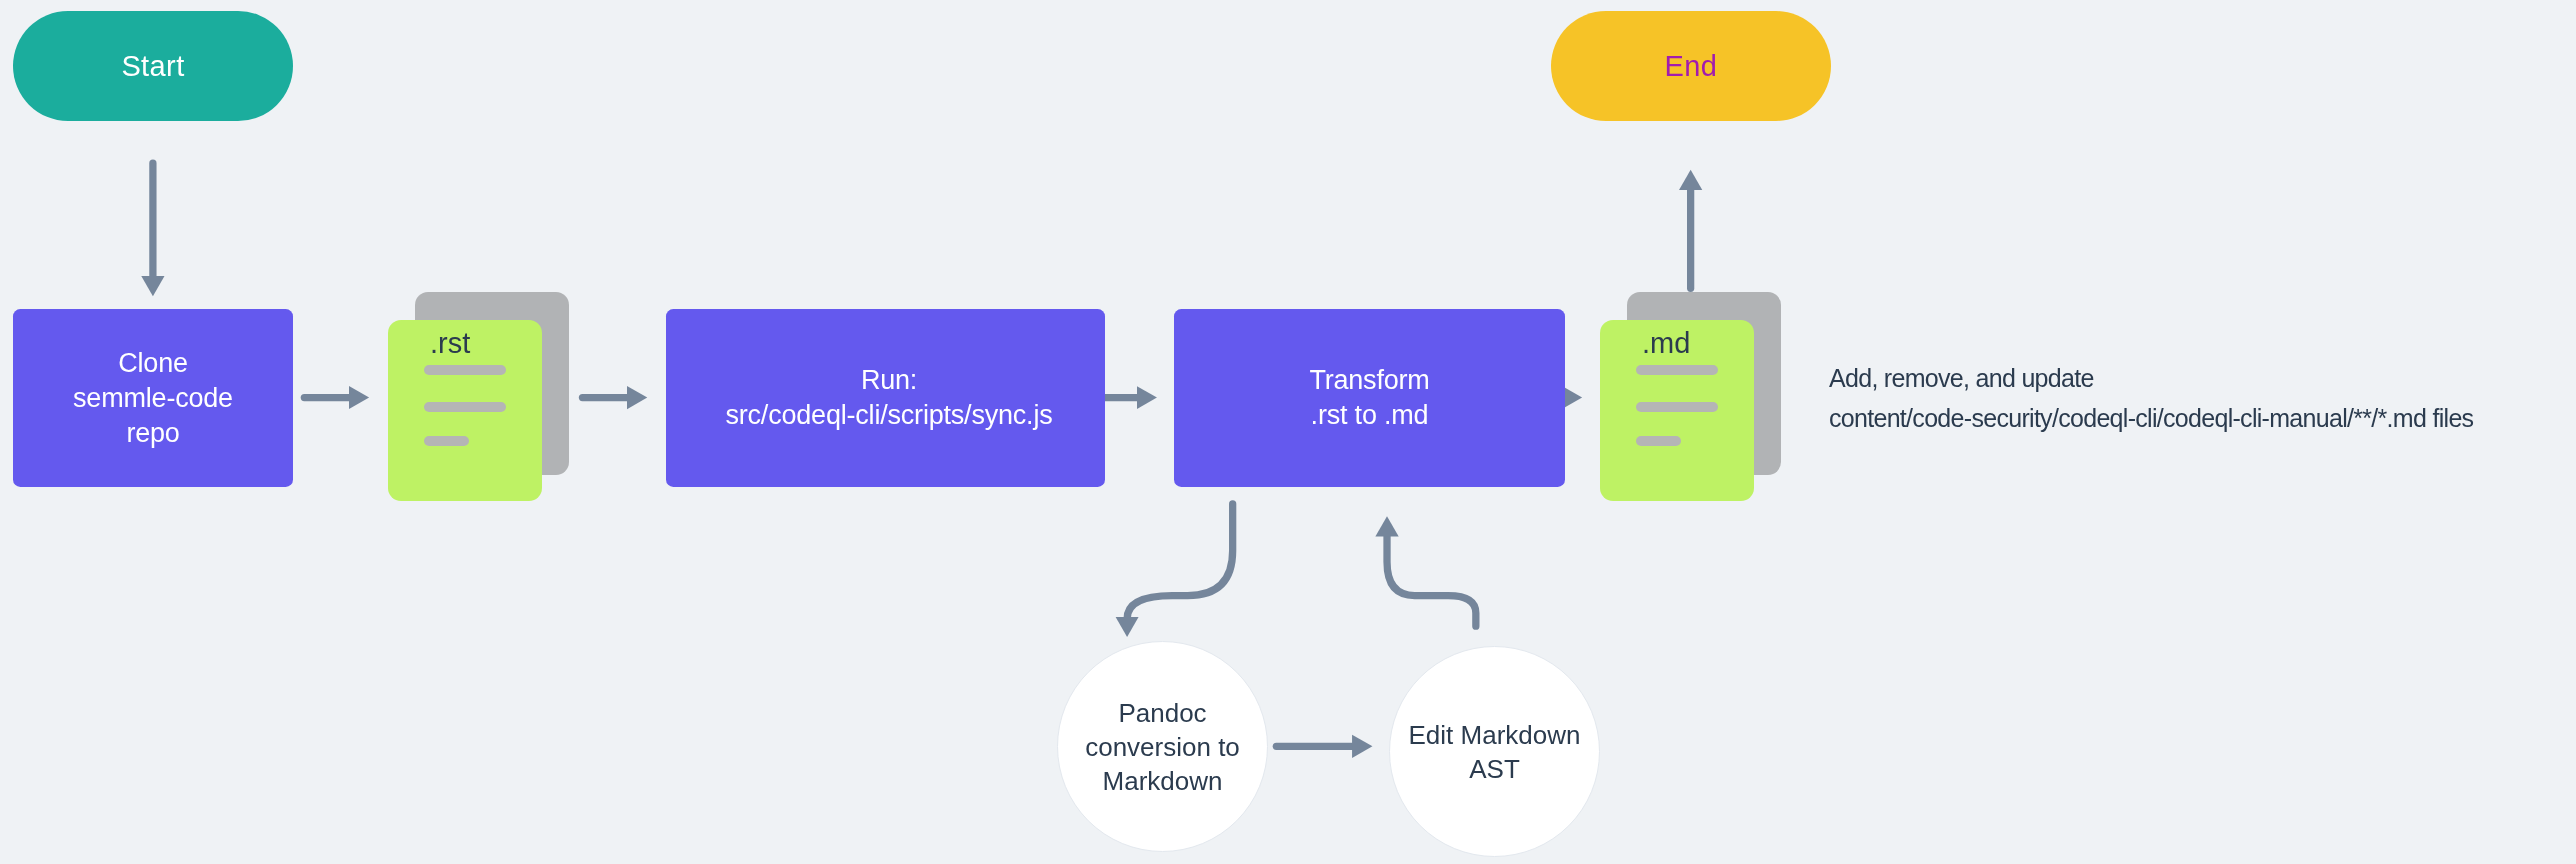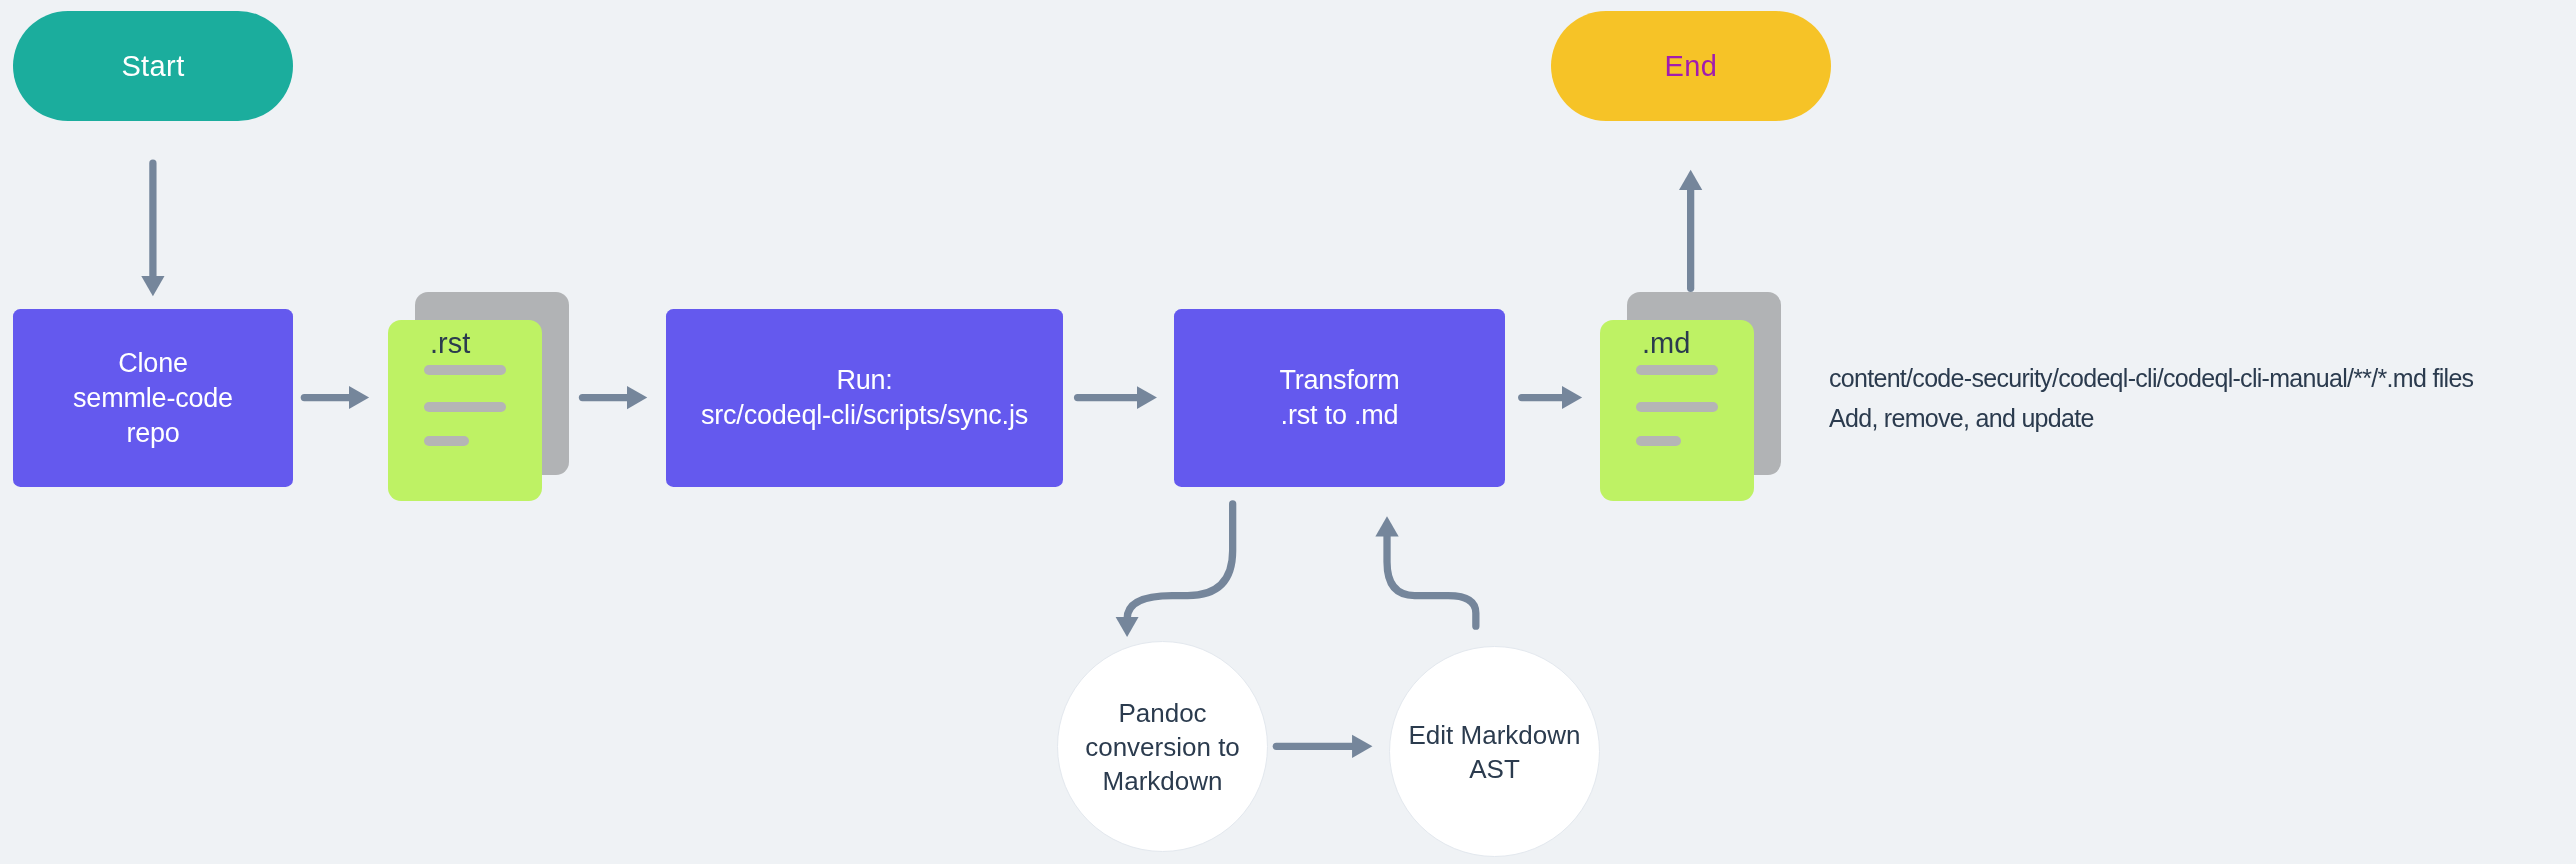--- a/index.html
+++ b/index.html
@@ -18,22 +18,22 @@
   .pill-start{left:13px;top:11px;background:#1BAD9D;color:#ffffff;}
   .pill-end{left:1551px;top:11px;background:#F6C327;color:#a21caf;}
 
   
   .box{
     position:absolute;top:309px;height:178px;border-radius:7.3px;background:#6459EE;
     color:#ffffff;display:flex;flex-direction:column;align-items:center;justify-content:center;
     font-size:27px;font-weight:500;line-height:35px;letter-spacing:-0.2px;text-align:center;
   }
   .box-clone{left:13px;width:280px;}
-  .box-run{left:666px;width:397px;}
-  .box-transform{left:1174px;width:331px;}
+  .box-run{left:666px;width:432px;padding-left:7px;}
+  .box-transform{left:1174px;width:391px;}
 
   
   .doc{position:absolute;top:292px;width:182px;height:211px;}
   .doc-rst{left:388px;}
   .doc-md{left:1600px;}
   .page-back{
     position:absolute;left:27px;top:0;width:154px;height:183px;border-radius:13px;background:#B1B3B5;
   }
   .page-front{
     position:absolute;left:0;top:28px;width:154px;height:181px;border-radius:13px;background:#bef264;
@@ -124,22 +124,22 @@
       <div class="bar bar2"></div>
       <div class="bar bar3"></div>
     </div>
   </div>
 
   <div class="pill pill-end">
     <span>End</span>
   </div>
 
   <div class="annotation">
+    <div>Add, remove, and update</div>
     <div>content/code-security/codeql-cli/codeql-cli-manual/**/*.md files</div>
-    <div>Add, remove, and update</div>
   </div>
 
   <div class="circle circle-edit">
     <span>Edit Markdown</span>
     <span>AST</span>
   </div>
 
   <div class="circle circle-pandoc">
     <span>Pandoc</span>
     <span>conversion to</span>

